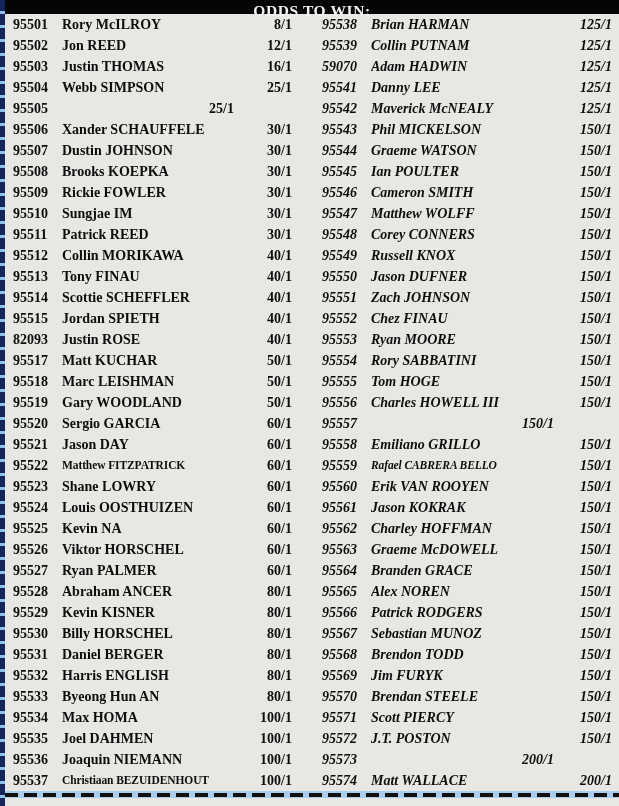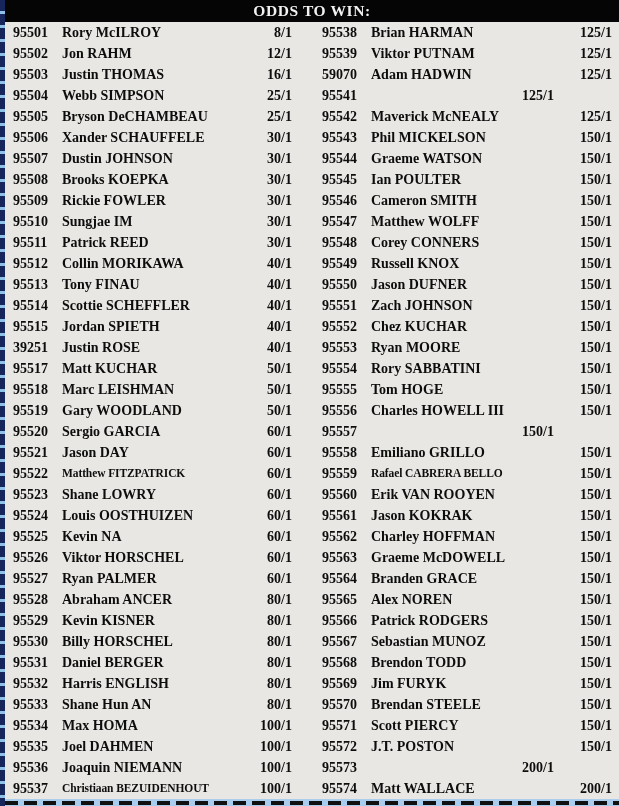--- a/index.html
+++ b/index.html
@@ -17,33 +17,33 @@
   }
   .left-edge {
     position: absolute;
     left: 0; top: 0; bottom: 0;
     width: 5px;
     background: repeating-linear-gradient(180deg, #16265c 0 11px, #8fc0e8 11px 14px);
     z-index: 2;
   }
   .content { margin-left: 5px; }
   .header {
-    height: 22px;
+    height: 14px;
     line-height: 22px;
     background: #050505;
     color: #f2f2f2;
     text-align: center;
     font-weight: bold;
     font-size: 15.5px;
     letter-spacing: 0.6px;
   }
   .cols { display: flex; justify-content: center; }
   .col { display: block; }
   .col-left  { width: 305px; }
-  .col-right { width: 309px; }
+  .col-right { width: 309px; font-style: italic; }
   .col-left  .row { padding-left: 8px;  padding-right: 18px; }
   .col-right .row { padding-left: 12px; padding-right: 7px; }
   .row {
     display: grid;
     grid-template-columns: 49px 1fr 58px;
     height: 21px;
     line-height: 21px;
     font-weight: bold;
     font-size: 14px;
     white-space: nowrap;
@@ -73,39 +73,38 @@
     <div class="cols">
       <div class="col col-left" id="col-left">
   <div class="row">
     <span class="num">95501</span>
     <span class="name">Rory McILROY</span>
     <span class="odds">8/1</span>
   </div>
 
   <div class="row">
     <span class="num">95502</span>
-    <span class="name">Jon RAHM</span>
+    <span class="name">Jon REED</span>
     <span class="odds">12/1</span>
   </div>
 
   <div class="row">
     <span class="num">95503</span>
     <span class="name">Justin THOMAS</span>
     <span class="odds">16/1</span>
   </div>
 
   <div class="row">
     <span class="num">95504</span>
     <span class="name">Webb SIMPSON</span>
     <span class="odds">25/1</span>
   </div>
 
   <div class="row">
     <span class="num">95505</span>
-    <span class="name">Bryson DeCHAMBEAU</span>
     <span class="odds">25/1</span>
   </div>
 
   <div class="row">
     <span class="num">95506</span>
     <span class="name">Xander SCHAUFFELE</span>
     <span class="odds">30/1</span>
   </div>
 
   <div class="row">
@@ -156,21 +155,21 @@
     <span class="odds">40/1</span>
   </div>
 
   <div class="row">
     <span class="num">95515</span>
     <span class="name">Jordan SPIETH</span>
     <span class="odds">40/1</span>
   </div>
 
   <div class="row">
-    <span class="num">39251</span>
+    <span class="num">82093</span>
     <span class="name">Justin ROSE</span>
     <span class="odds">40/1</span>
   </div>
 
   <div class="row">
     <span class="num">95517</span>
     <span class="name">Matt KUCHAR</span>
     <span class="odds">50/1</span>
   </div>
 
@@ -259,21 +258,21 @@
   </div>
 
   <div class="row">
     <span class="num">95532</span>
     <span class="name">Harris ENGLISH</span>
     <span class="odds">80/1</span>
   </div>
 
   <div class="row">
     <span class="num">95533</span>
-    <span class="name">Shane Hun AN</span>
+    <span class="name">Byeong Hun AN</span>
     <span class="odds">80/1</span>
   </div>
 
   <div class="row">
     <span class="num">95534</span>
     <span class="name">Max HOMA</span>
     <span class="odds">100/1</span>
   </div>
 
   <div class="row">
@@ -296,32 +295,33 @@
 </div>
       <div class="col col-right" id="col-right">
   <div class="row">
     <span class="num">95538</span>
     <span class="name">Brian HARMAN</span>
     <span class="odds">125/1</span>
   </div>
 
   <div class="row">
     <span class="num">95539</span>
-    <span class="name">Viktor PUTNAM</span>
+    <span class="name">Collin PUTNAM</span>
     <span class="odds">125/1</span>
   </div>
 
   <div class="row">
     <span class="num">59070</span>
     <span class="name">Adam HADWIN</span>
     <span class="odds">125/1</span>
   </div>
 
   <div class="row">
     <span class="num">95541</span>
+    <span class="name">Danny LEE</span>
     <span class="odds">125/1</span>
   </div>
 
   <div class="row">
     <span class="num">95542</span>
     <span class="name">Maverick McNEALY</span>
     <span class="odds">125/1</span>
   </div>
 
   <div class="row">
@@ -373,21 +373,21 @@
   </div>
 
   <div class="row">
     <span class="num">95551</span>
     <span class="name">Zach JOHNSON</span>
     <span class="odds">150/1</span>
   </div>
 
   <div class="row">
     <span class="num">95552</span>
-    <span class="name">Chez KUCHAR</span>
+    <span class="name">Chez FINAU</span>
     <span class="odds">150/1</span>
   </div>
 
   <div class="row">
     <span class="num">95553</span>
     <span class="name">Ryan MOORE</span>
     <span class="odds">150/1</span>
   </div>
 
   <div class="row">

